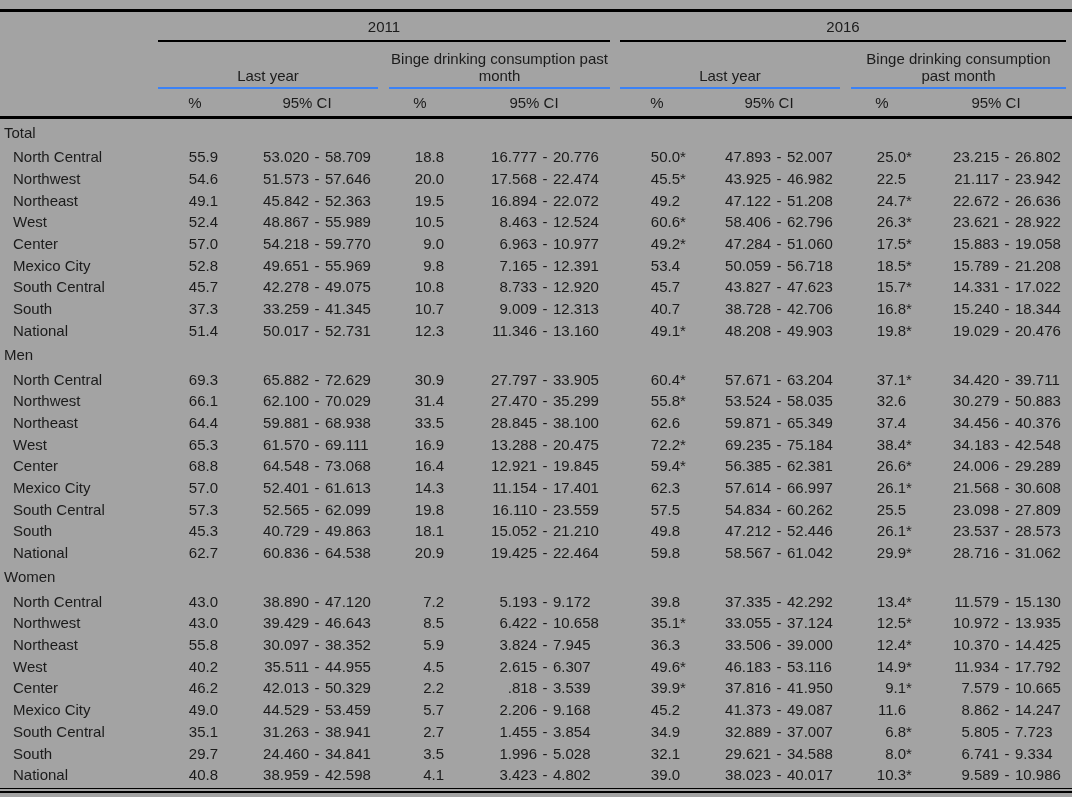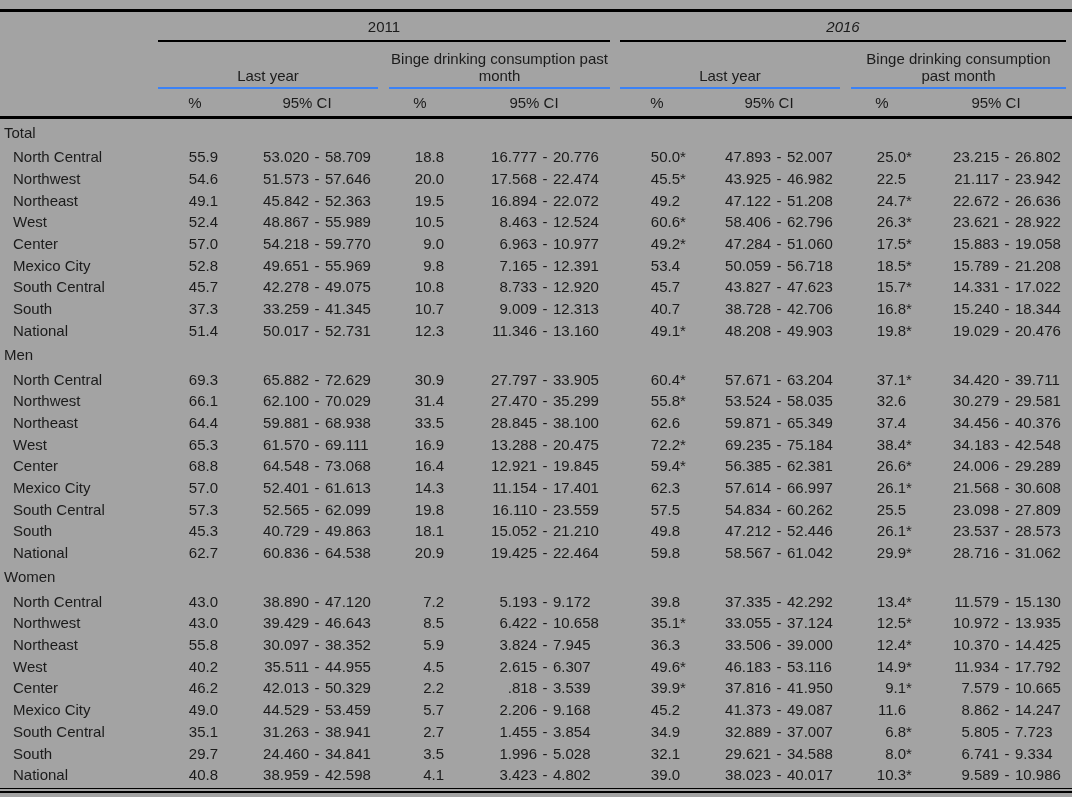--- a/index.html
+++ b/index.html
@@ -23,21 +23,21 @@
     grid-template-columns:158px 74px 150px 76px 152px 10px 74px 150px 76px 152px;
   }
 
   
   .row-years { height:30px; }
   .year {
     display:flex; align-items:center; justify-content:center;
     border-bottom:2px solid #000;
   }
   .y1 { grid-column:2 / span 4; }
-  .y2 { grid-column:7 / span 4; margin-right:6px;font-style:italic; }
+  .y2 { grid-column:7 / span 4; margin-right:6px; }
 
   .row-groups { height:47px; }
   .group {
     display:flex; flex-direction:column; justify-content:flex-end;
     text-align:center; line-height:17px;
     border-bottom:2px solid #3b82f6;
     padding-bottom:3px;
   }
   .g1 { grid-column:2 / span 2; margin-right:4px; }
   .g2 { grid-column:4 / span 2; margin-left:7px; }
@@ -534,21 +534,21 @@
           <span class="dash">-</span>
           <span class="hi">58.035</span>
         </div>
         <div class="pct">
           <span class="num">32.6</span>
           <span class="star"></span>
         </div>
         <div class="ci">
           <span class="lo">30.279</span>
           <span class="dash">-</span>
-          <span class="hi">29.581</span>
+          <span class="hi">50.883</span>
         </div>
       </div>
       <div class="grid data-row">
         <div class="region">Northeast</div>
         <div class="pct">
           <span class="num">64.4</span>
           <span class="star"></span>
         </div>
         <div class="ci">
           <span class="lo">59.881</span>

